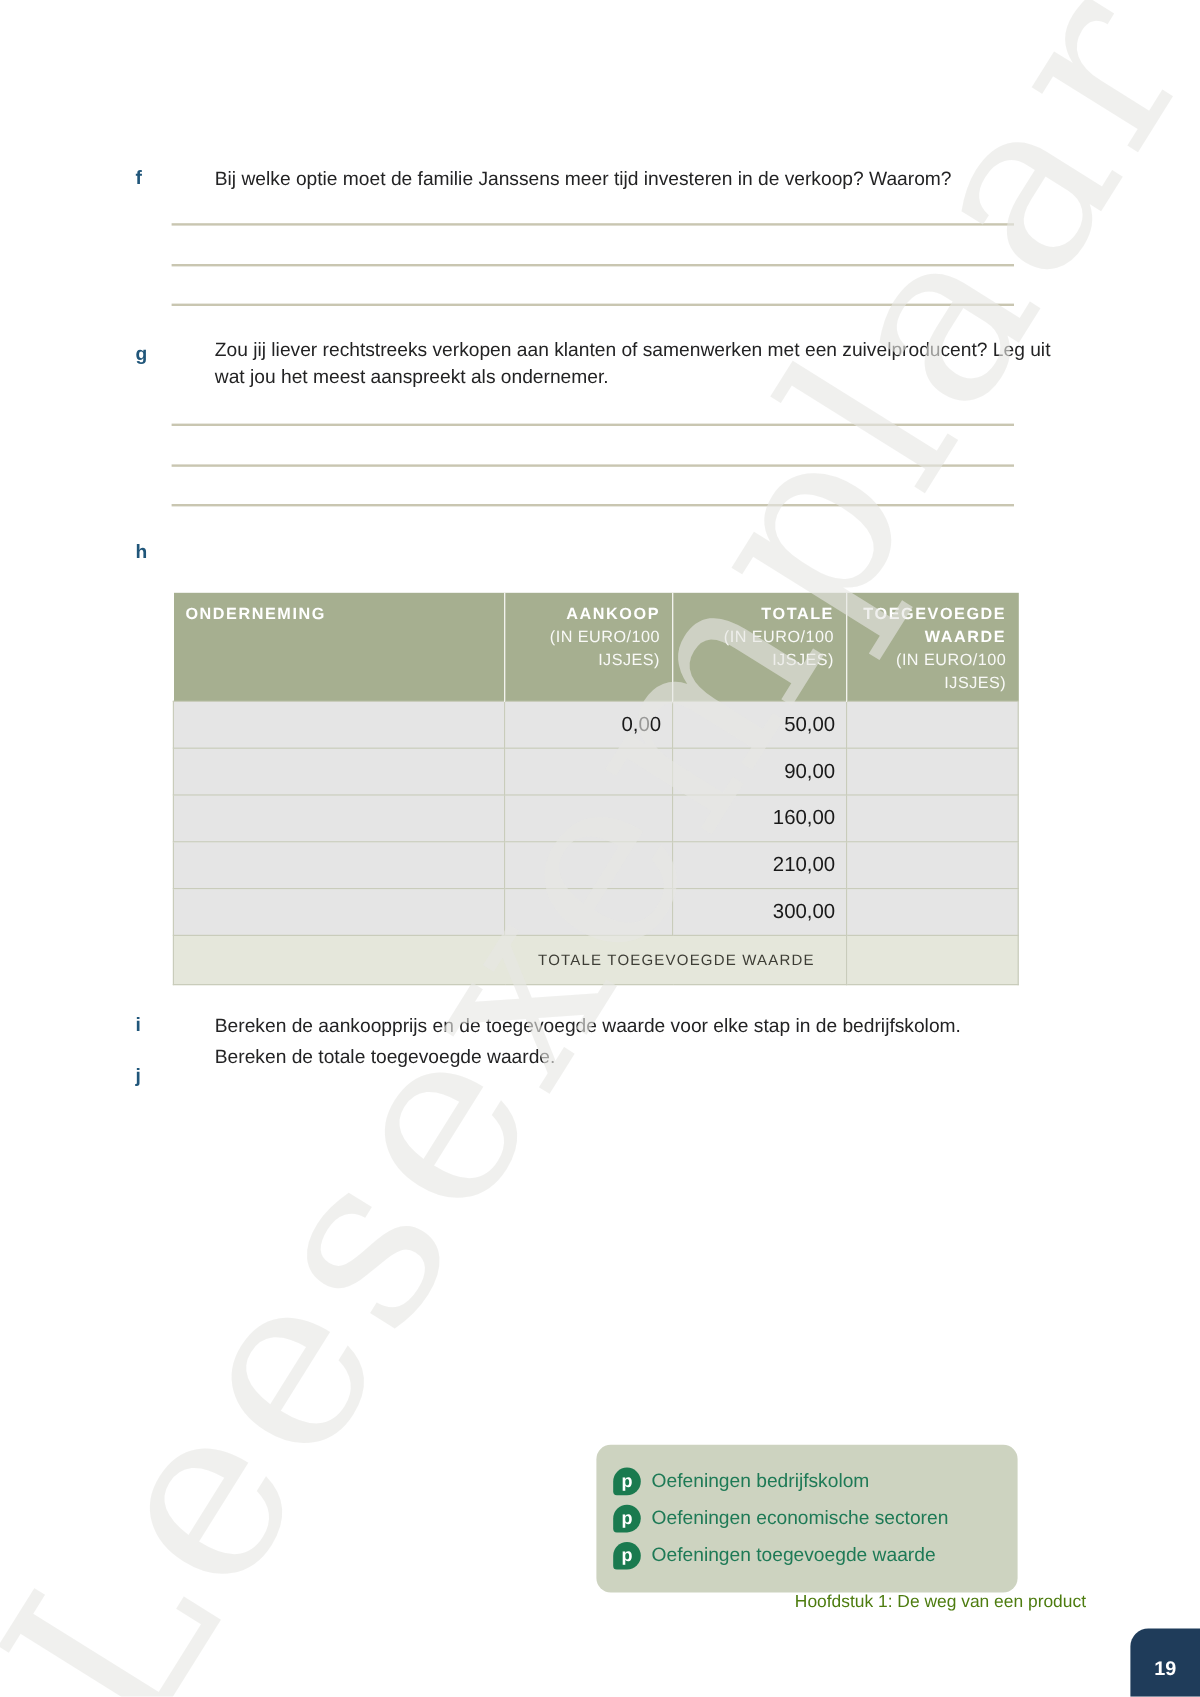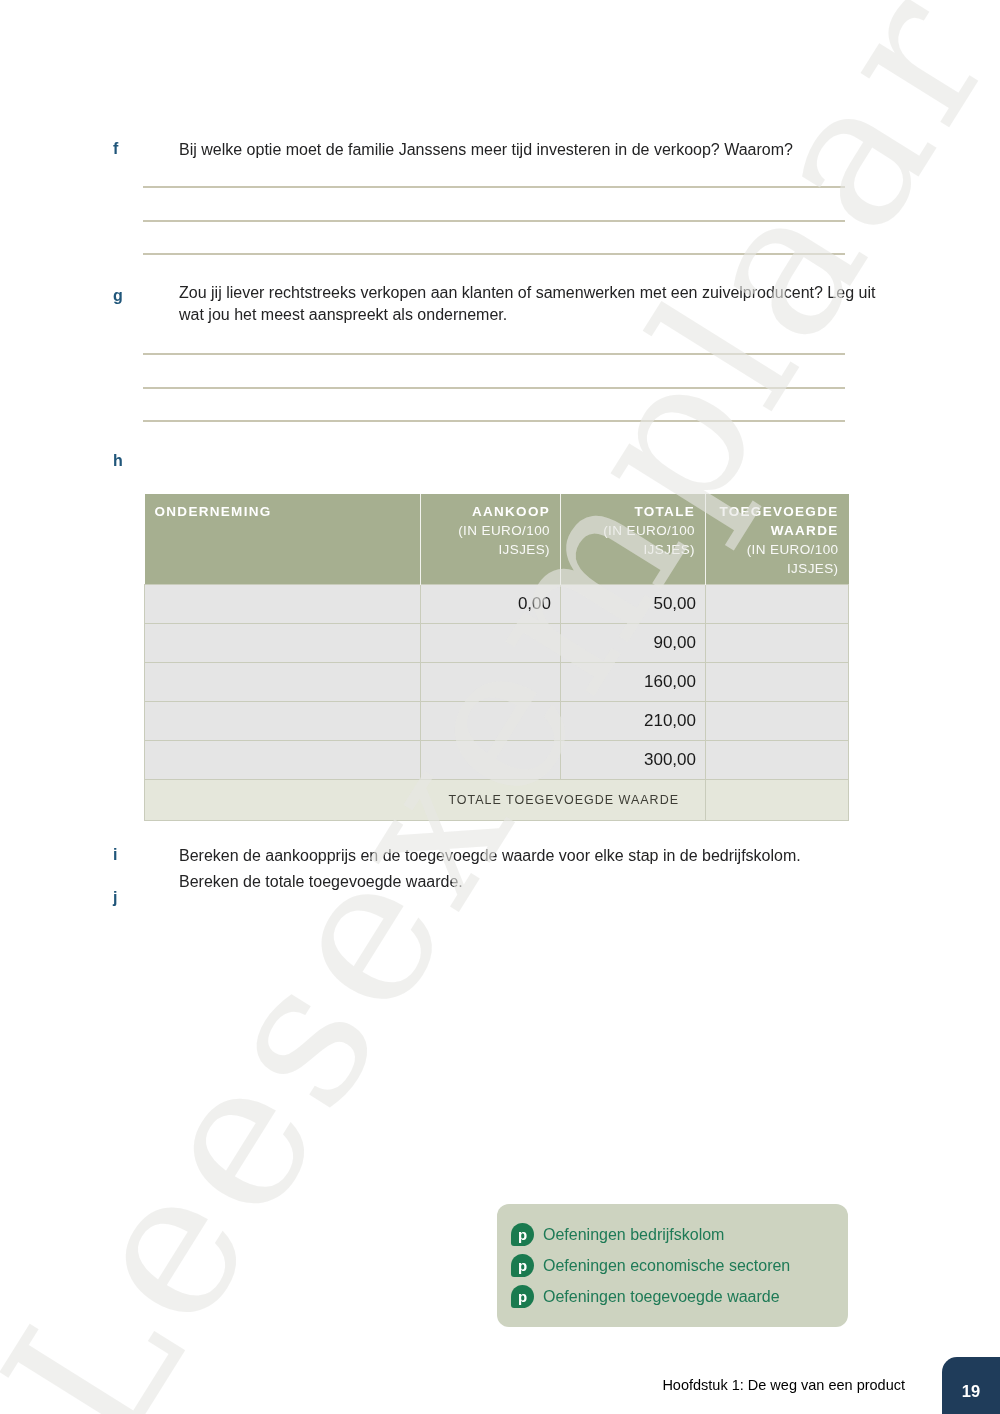--- a/index.html
+++ b/index.html
@@ -29,21 +29,21 @@
      color:#3d3d35;padding-right:26px;}
   
   .exercise-box{position:absolute;left:497px;top:1204px;width:351px;height:123px;
      background:#cdd3c0;border-radius:12px;box-sizing:border-box;padding:15px 0 0 14px;z-index:1;}
   .link-row{display:flex;align-items:center;gap:9px;height:31px;cursor:pointer;}
   .p-icon{width:23px;height:23px;flex:0 0 23px;background:#1a7a4f;border-radius:50% 50% 50% 3px;
      color:#fff;display:flex;align-items:center;justify-content:center;
      font-size:15px;font-weight:700;line-height:1;}
   .link-label{color:#1e7a56;font-size:16px;}
   
-  .chapter{position:absolute;top:1377px;right:95px;font-size:14.5px;color:#000000;z-index:1;}
+  .chapter{position:absolute;top:1327px;right:95px;font-size:14.5px;color:#4d7c0f;z-index:1;}
   .page-num-box{position:absolute;left:942px;top:1357px;width:58px;height:69px;background:#1f3c5a;
      border-top-left-radius:15px;display:flex;align-items:center;justify-content:center;z-index:1;}
   .page-num{color:#fff;font-weight:700;font-size:16.5px;}
 </style>
 </head>
 <body>
 
 <div class="page">
 
   <div class="q-letter" style="top:139px;">f</div>

